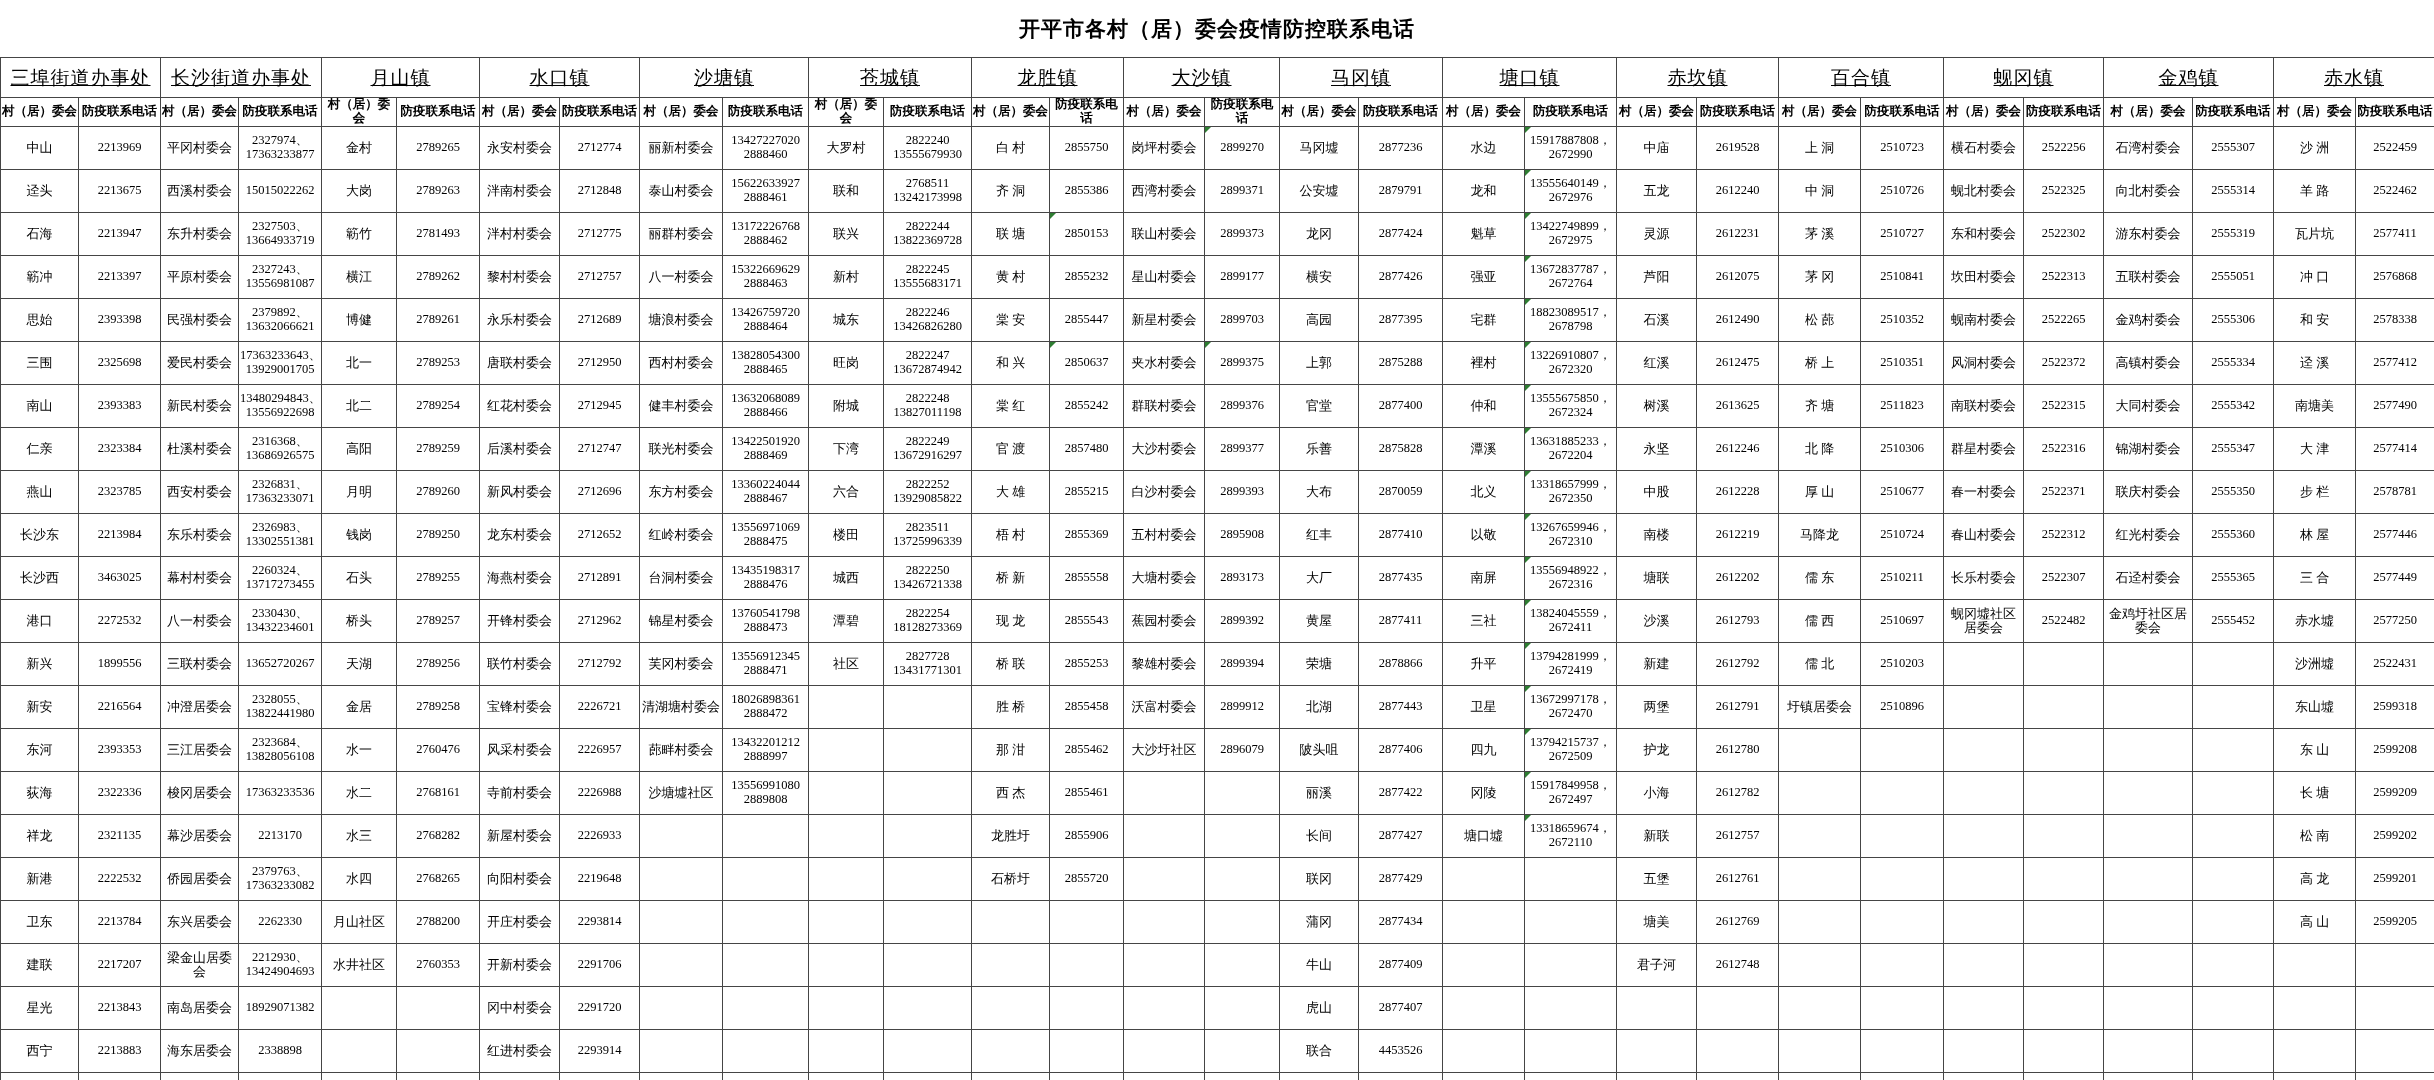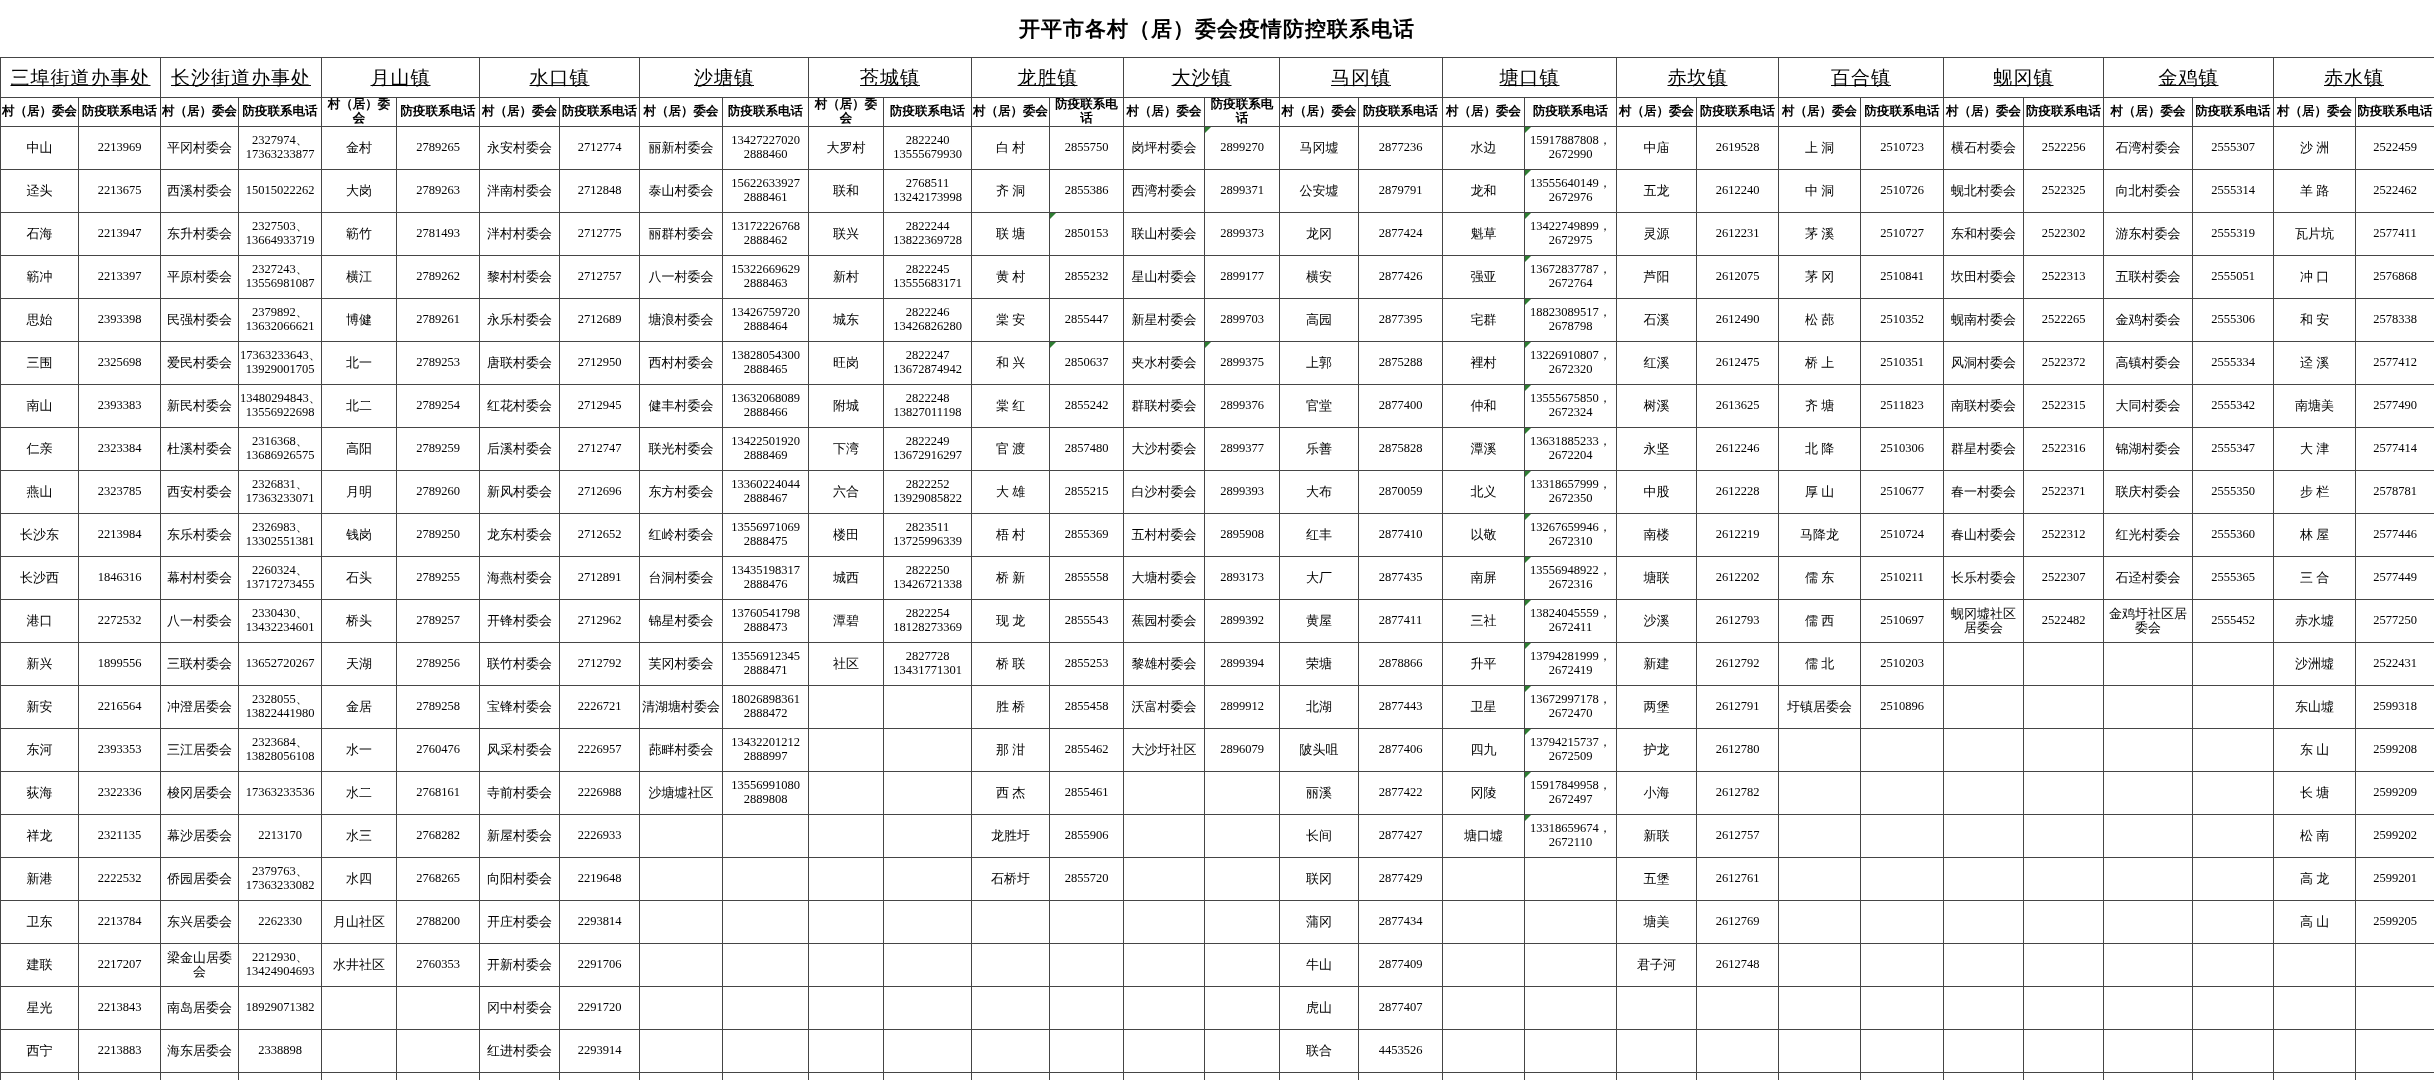--- a/index.html
+++ b/index.html
@@ -471,21 +471,21 @@
           <td class="p">2510724</td>
           <td class="v">春山村委会</td>
           <td class="p">2522312</td>
           <td class="v">红光村委会</td>
           <td class="p">2555360</td>
           <td class="v">林 屋</td>
           <td class="p">2577446</td>
         </tr>
         <tr class="data-row">
           <td class="v">长沙西</td>
-          <td class="p">1846316</td>
+          <td class="p">3463025</td>
           <td class="v">幕村村委会</td>
           <td class="p">2260324、
 13717273455</td>
           <td class="v">石头</td>
           <td class="p">2789255</td>
           <td class="v">海燕村委会</td>
           <td class="p">2712891</td>
           <td class="v">台洞村委会</td>
           <td class="p">13435198317
 2888476</td>

